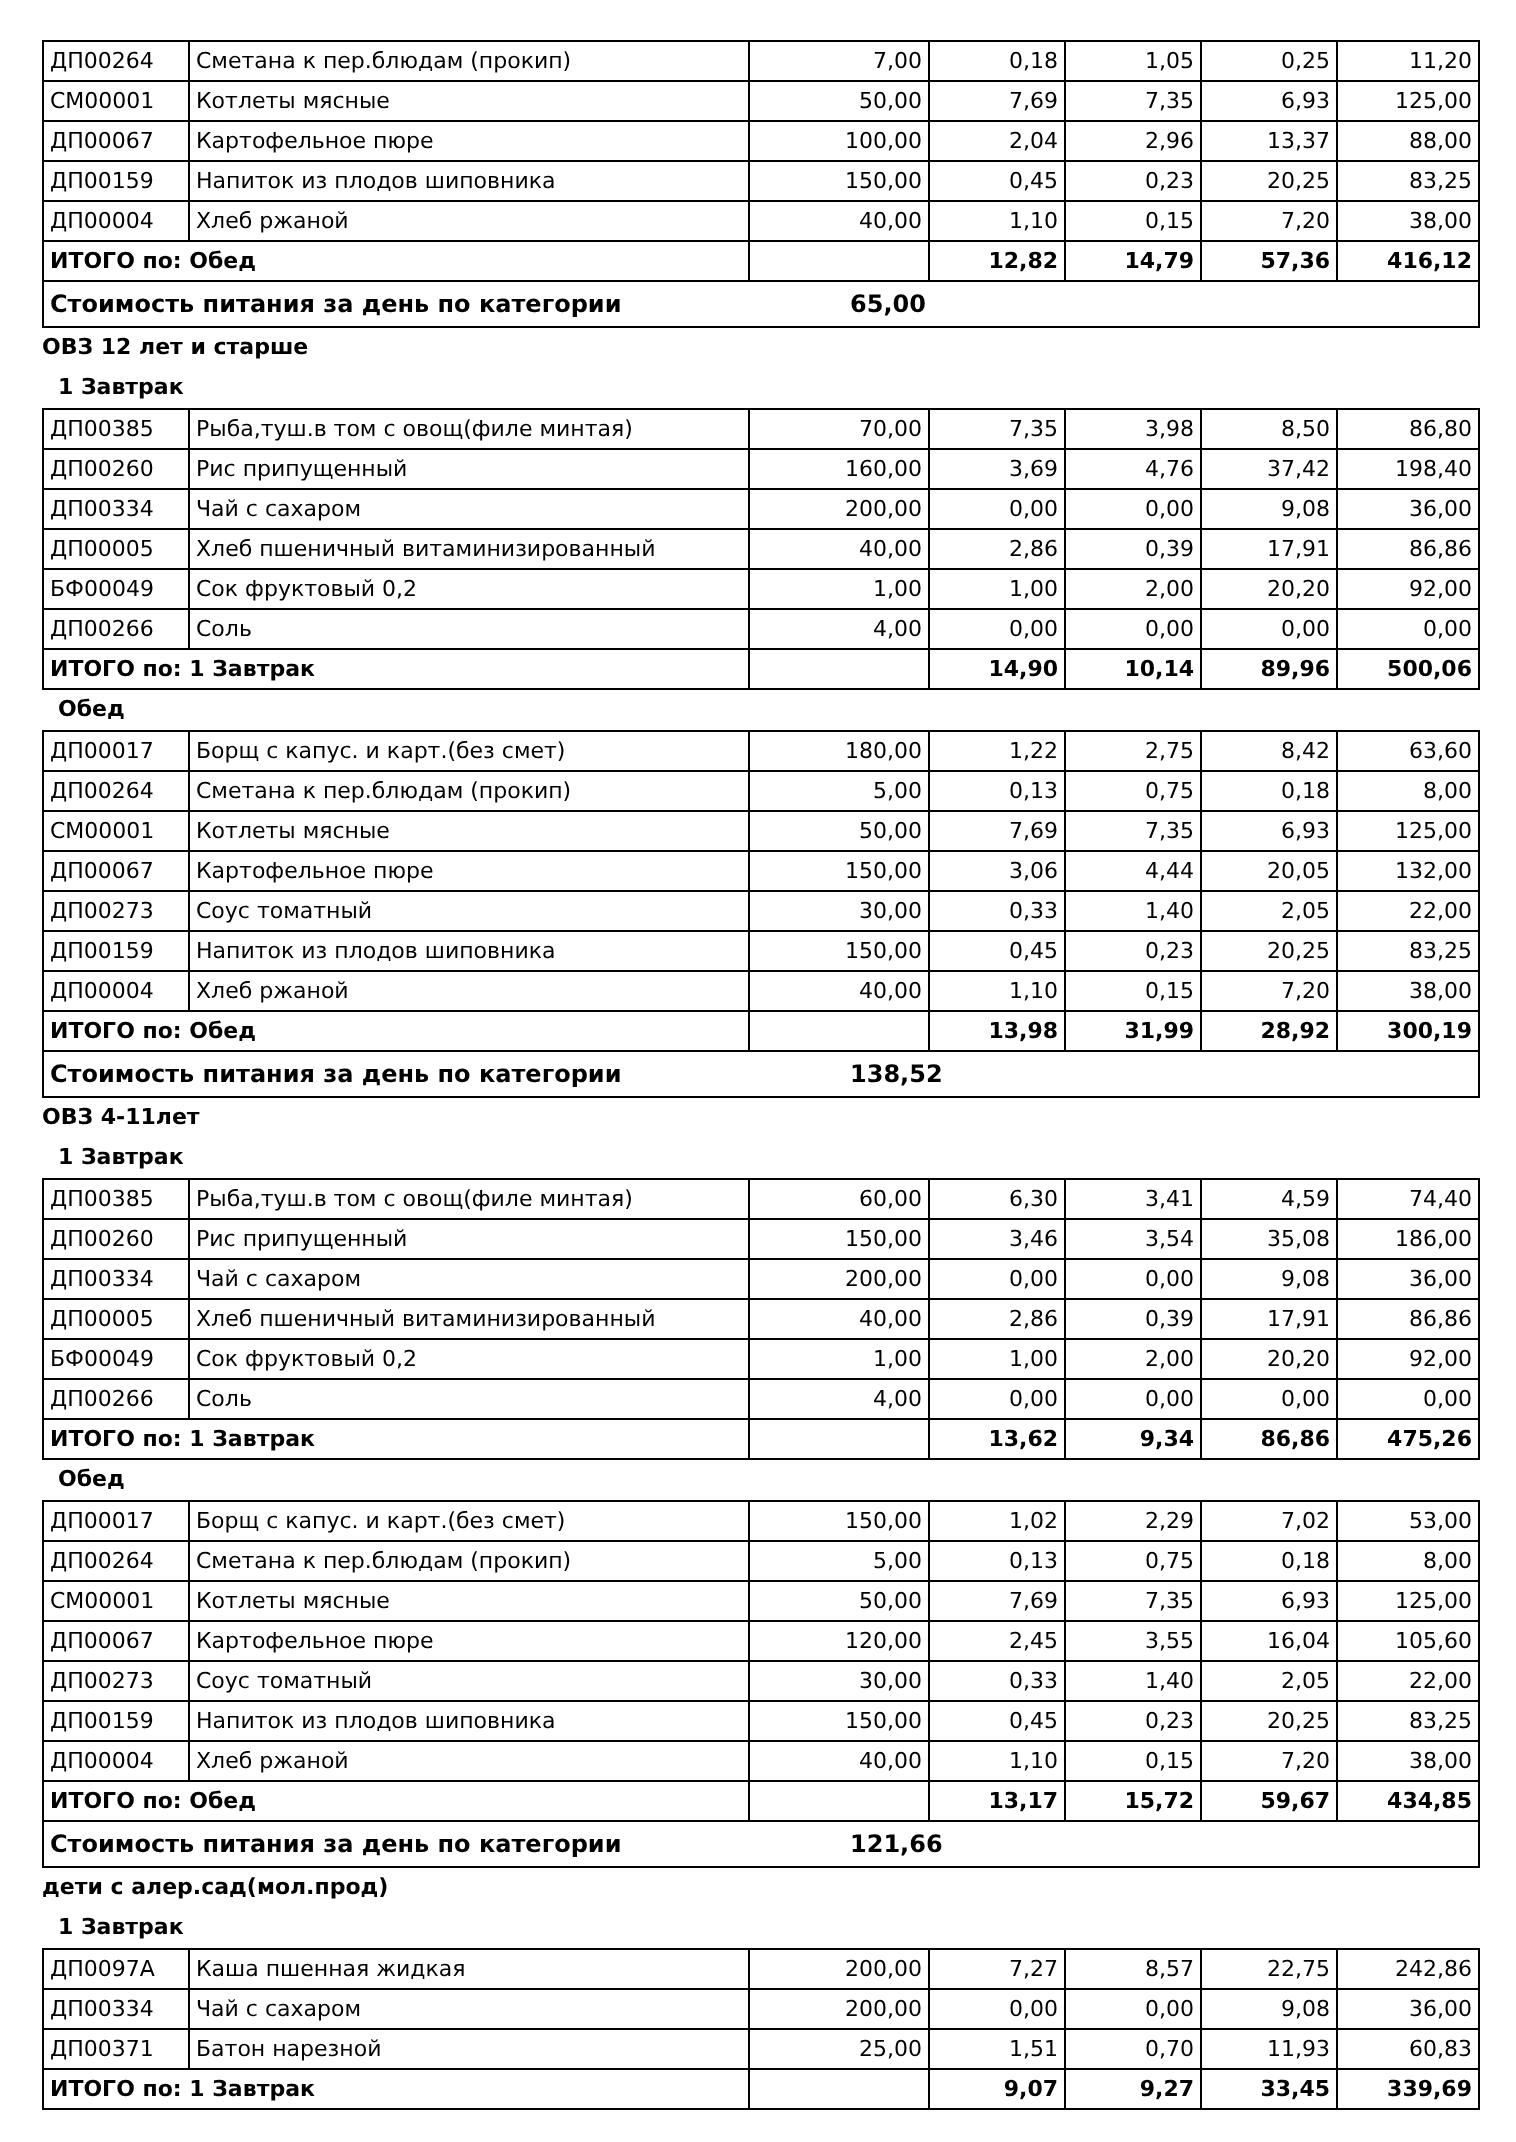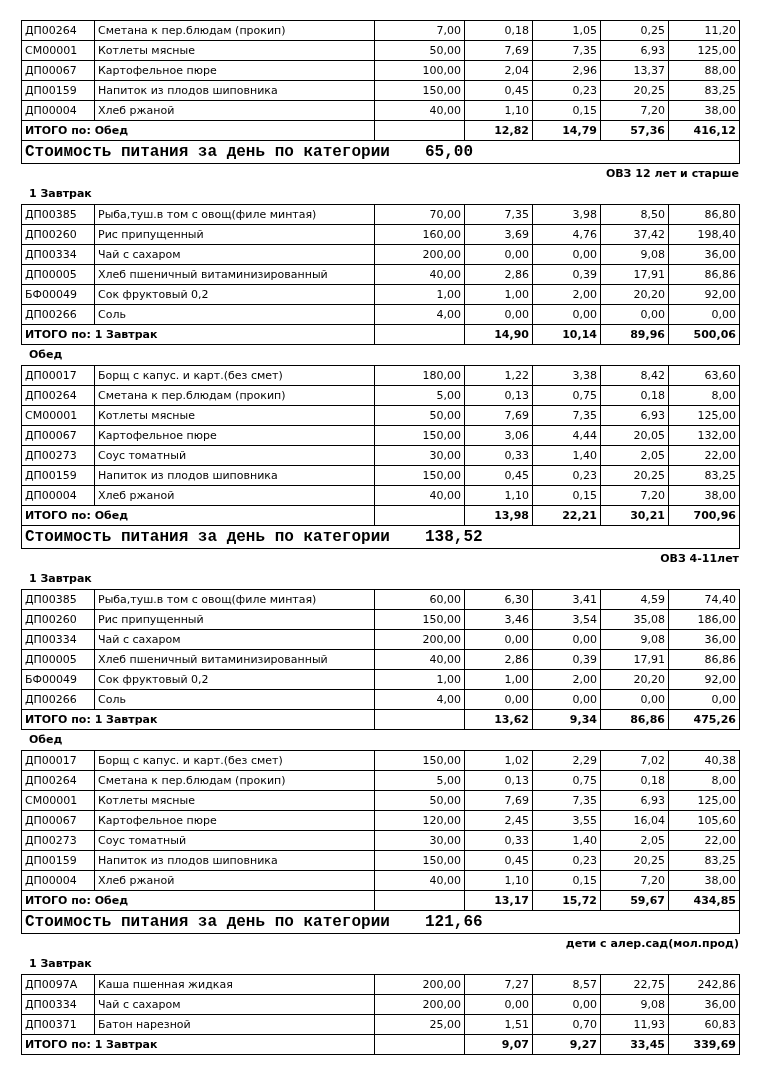--- a/index.html
+++ b/index.html
@@ -32,38 +32,37 @@
     vertical-align: middle;
   }
   table.menu td.num {
     text-align: right;
   }
   tr.total td {
     font-weight: bold;
   }
   tr.day td {
     font-weight: bold;
-    font-size: 16px;
+    font-size: 12px;
     height: 20px;
     padding: 1px 3px;
-    font-family: Liberation Mono, monospace;
   }
   .day-inner {
     display: flex;
     align-items: center;
   }
   .day-label {
     width: 400px;
     flex: 0 0 400px;
     overflow: hidden;
     white-space: nowrap;
   }
   .section-title {
     width: 718px;
-    text-align: right;
+    text-align: left;
     font-weight: bold;
     font-size: 11px;
     height: 20px;
     line-height: 20px;
   }
   .meal-title {
     font-weight: bold;
     font-size: 11px;
     height: 20px;
     line-height: 20px;
@@ -235,21 +234,21 @@
         <col style="width: 68px;">
         <col style="width: 68px;">
         <col style="width: 71px;">
       </colgroup>
       <tbody>
         <tr>
           <td>ДП00017</td>
           <td>Борщ с капус. и карт.(без смет)</td>
           <td class="num">180,00</td>
           <td class="num">1,22</td>
-          <td class="num">3,38</td>
+          <td class="num">2,75</td>
           <td class="num">8,42</td>
           <td class="num">63,60</td>
         </tr>
         <tr>
           <td>ДП00264</td>
           <td>Сметана к пер.блюдам (прокип)</td>
           <td class="num">5,00</td>
           <td class="num">0,13</td>
           <td class="num">0,75</td>
           <td class="num">0,18</td>
@@ -297,23 +296,23 @@
           <td class="num">40,00</td>
           <td class="num">1,10</td>
           <td class="num">0,15</td>
           <td class="num">7,20</td>
           <td class="num">38,00</td>
         </tr>
         <tr class="total">
           <td colspan="2">ИТОГО по: Обед</td>
           <td class="num"></td>
           <td class="num">13,98</td>
-          <td class="num">22,21</td>
-          <td class="num">30,21</td>
-          <td class="num">700,96</td>
+          <td class="num">31,99</td>
+          <td class="num">28,92</td>
+          <td class="num">300,19</td>
         </tr>
         <tr class="day">
           <td colspan="7">
             <div class="day-inner">
               <span class="day-label">Стоимость питания за день по категории</span>
               <span>138,52</span>
             </div>
           </td>
         </tr>
       </tbody>
@@ -407,21 +406,21 @@
         <col style="width: 71px;">
       </colgroup>
       <tbody>
         <tr>
           <td>ДП00017</td>
           <td>Борщ с капус. и карт.(без смет)</td>
           <td class="num">150,00</td>
           <td class="num">1,02</td>
           <td class="num">2,29</td>
           <td class="num">7,02</td>
-          <td class="num">40,38</td>
+          <td class="num">53,00</td>
         </tr>
         <tr>
           <td>ДП00264</td>
           <td>Сметана к пер.блюдам (прокип)</td>
           <td class="num">5,00</td>
           <td class="num">0,13</td>
           <td class="num">0,75</td>
           <td class="num">0,18</td>
           <td class="num">8,00</td>
         </tr>

